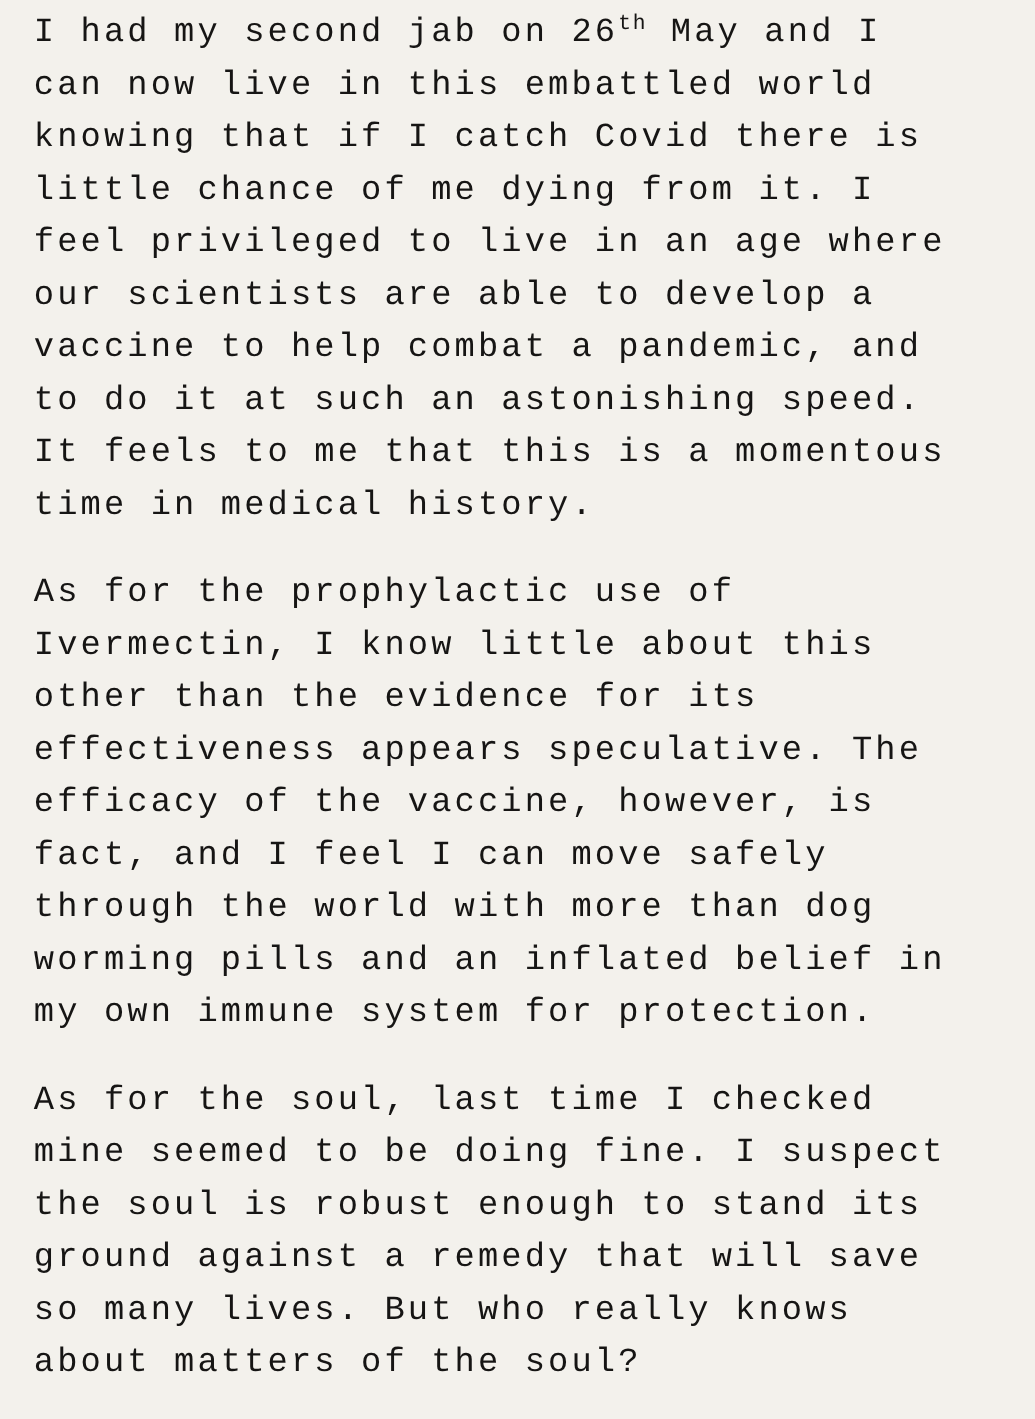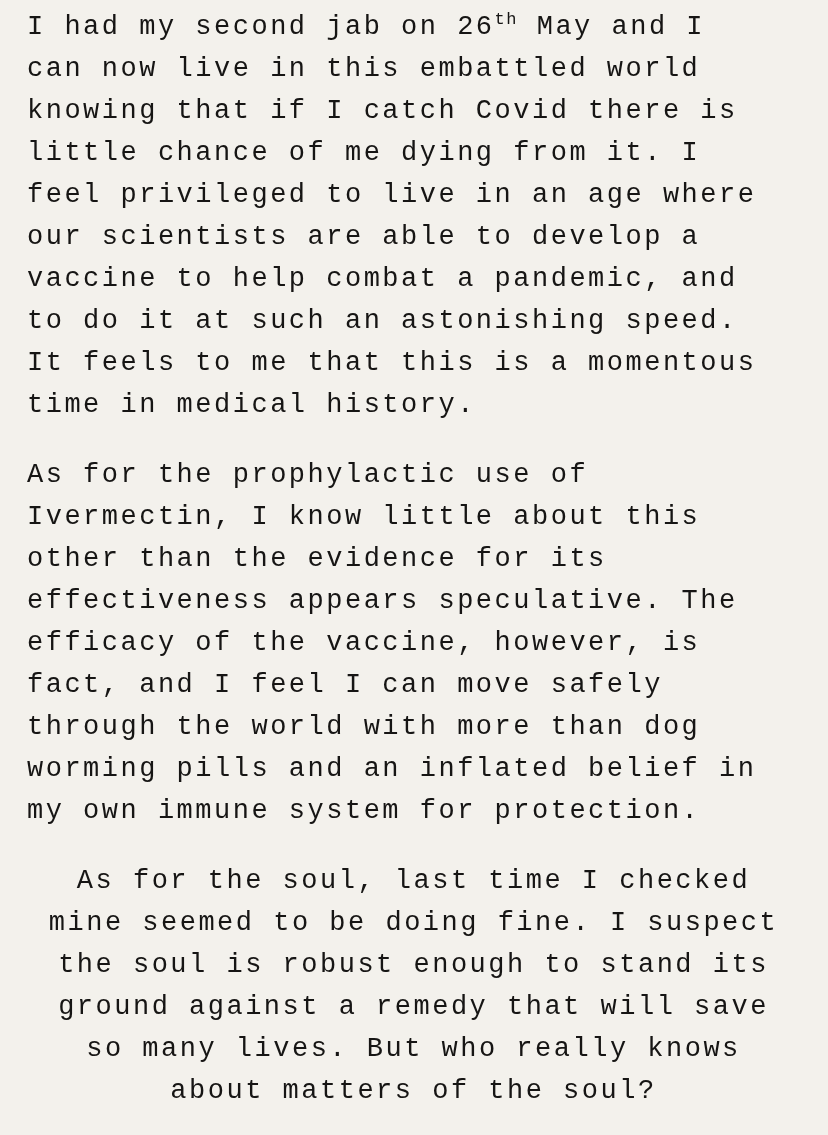--- a/index.html
+++ b/index.html
@@ -19,21 +19,20 @@
     letter-spacing: 2.5px;
     color: #161514;
     font-weight: normal;
   }
   .para {
     white-space: pre-wrap;
     margin: 0 0 28px 0;
   }
   .para:last-child {
     margin-bottom: 15px;
-    text-align: center;
   }
   .sup {
     font-size: 0.63em;
     vertical-align: super;
     letter-spacing: 1.5px;
     line-height: 0;
   }
 </style>
 </head>
 <body>

